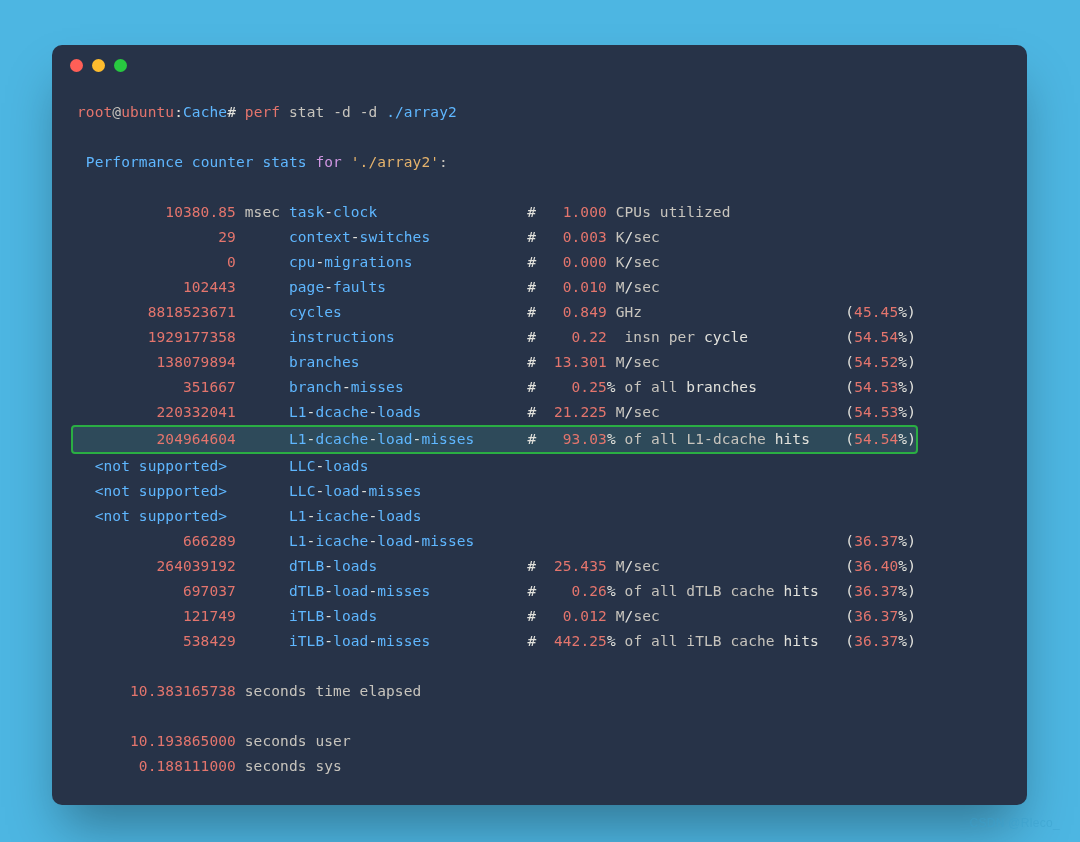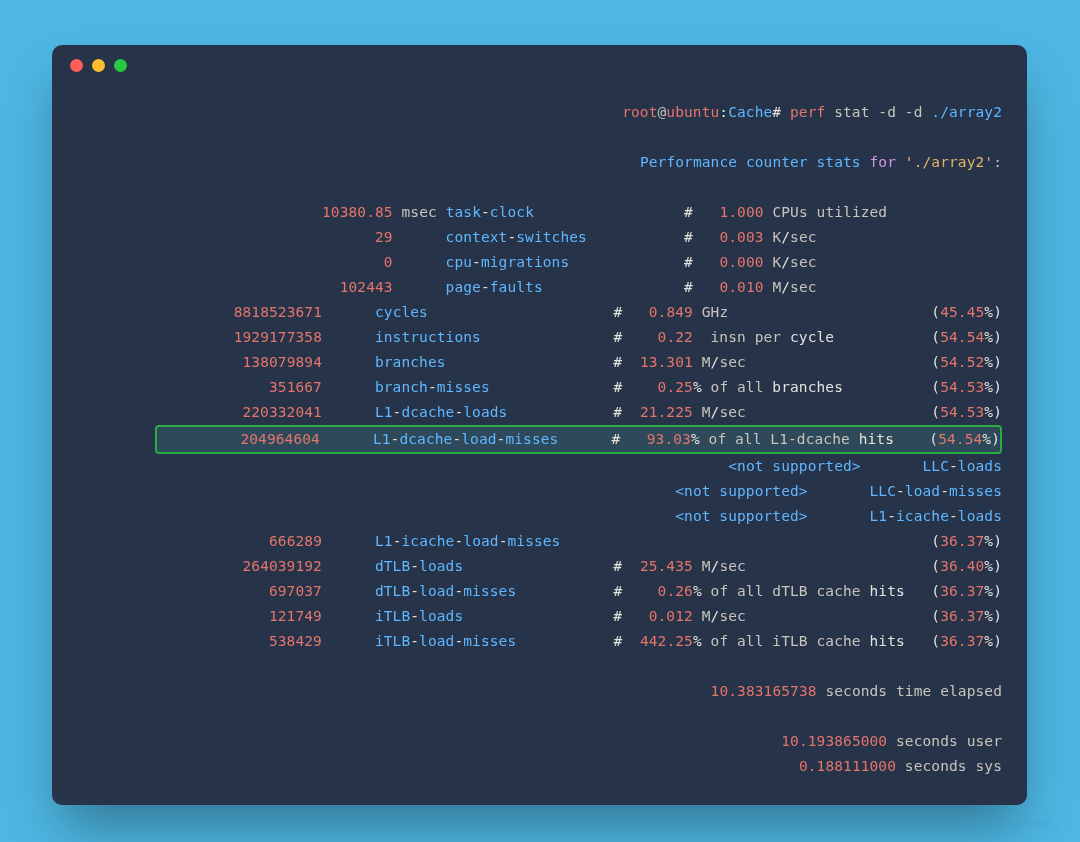--- a/index.html
+++ b/index.html
@@ -13,21 +13,20 @@
   }
   .terminal-window {
     position:absolute;
     left:52px;
     top:45px;
     width:975px;
     height:760px;
     background:#273348;
     border-radius:10px;
     box-shadow: 0 30px 50px -10px rgba(0,0,0,0.35);
-    text-align: right;
   }
   .titlebar {
     height:40px;
     display:flex;
     align-items:center;
     padding-left:18px;
     gap:9px;
   }
   .tb-btn {
     width:13px;

